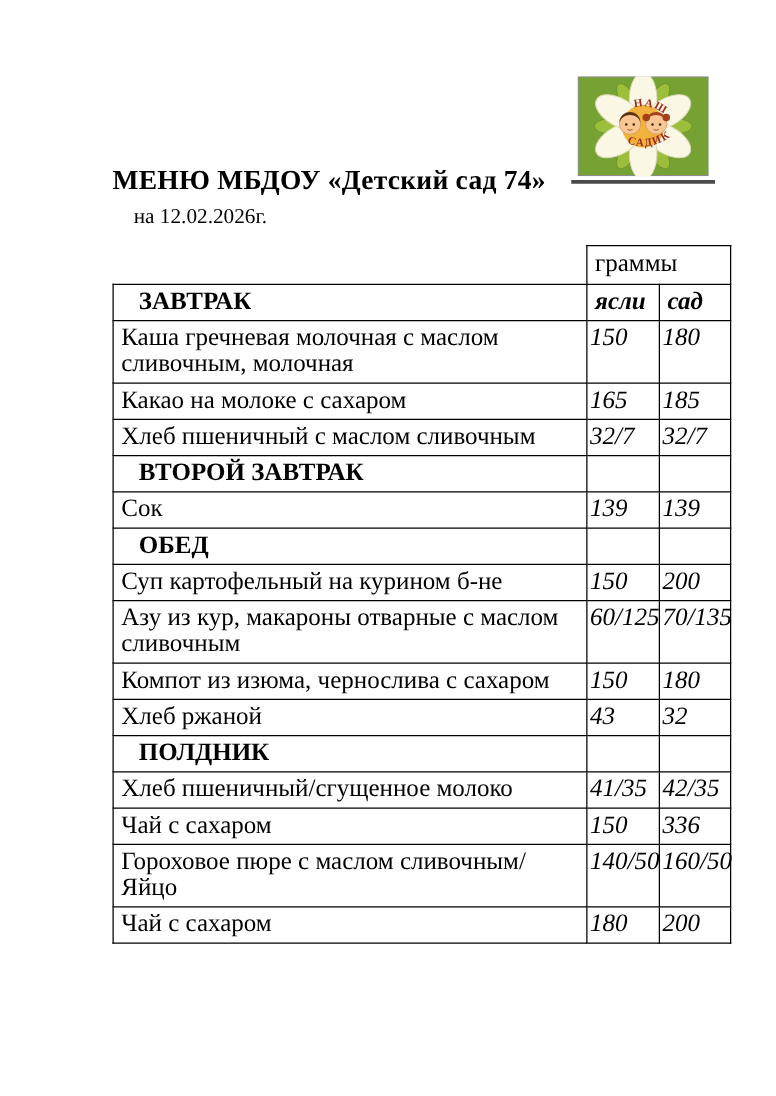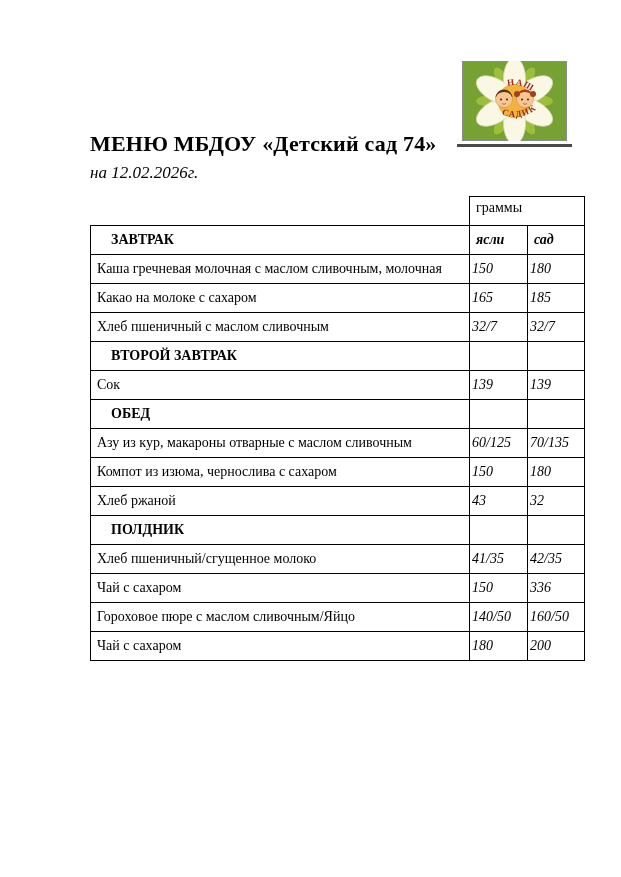--- a/index.html
+++ b/index.html
@@ -21,24 +21,23 @@
     position: absolute;
     left: 90px;
     top: 131px;
     font-size: 22px;
     font-weight: bold;
     letter-spacing: 0.2px;
     white-space: nowrap;
   }
   .doc-date {
     position: absolute;
-    left: 90px;
+    left: 107px;
     top: 163px;
     font-size: 17px;
-    font-style: italic;
   }
 
   
   .logo-box {
     position: absolute;
     left: 462px;
     top: 61px;
     width: 105px;
     height: 80px;
   }
@@ -56,21 +55,21 @@
   .menu-table-wrap {
     position: absolute;
     left: 90px;
     top: 196px;
     width: 494px;
   }
   table.menu {
     border-collapse: collapse;
     width: 494px;
     table-layout: fixed;
-    font-size: 14px;
+    font-size: 20px;
   }
   table.menu td, table.menu th {
     border: 1px solid #000;
     vertical-align: top;
     text-align: left;
     font-weight: normal;
   }
   
   td.ghost {
     border: none !important;
@@ -194,20 +193,25 @@
             <td class="c-dish">Сок</td>
             <td class="c-num">139</td>
             <td class="c-num">139</td>
           </tr>
           <tr class="section">
             <td class="c-dish">ОБЕД</td>
             <td class="c-num"></td>
             <td class="c-num"></td>
           </tr>
           <tr class="item">
+            <td class="c-dish">Суп картофельный на курином б-не</td>
+            <td class="c-num">150</td>
+            <td class="c-num">200</td>
+          </tr>
+          <tr class="item">
             <td class="c-dish">Азу из кур, макароны отварные с маслом сливочным</td>
             <td class="c-num">60/125</td>
             <td class="c-num">70/135</td>
           </tr>
           <tr class="item">
             <td class="c-dish">Компот из изюма, чернослива с сахаром</td>
             <td class="c-num">150</td>
             <td class="c-num">180</td>
           </tr>
           <tr class="item">

